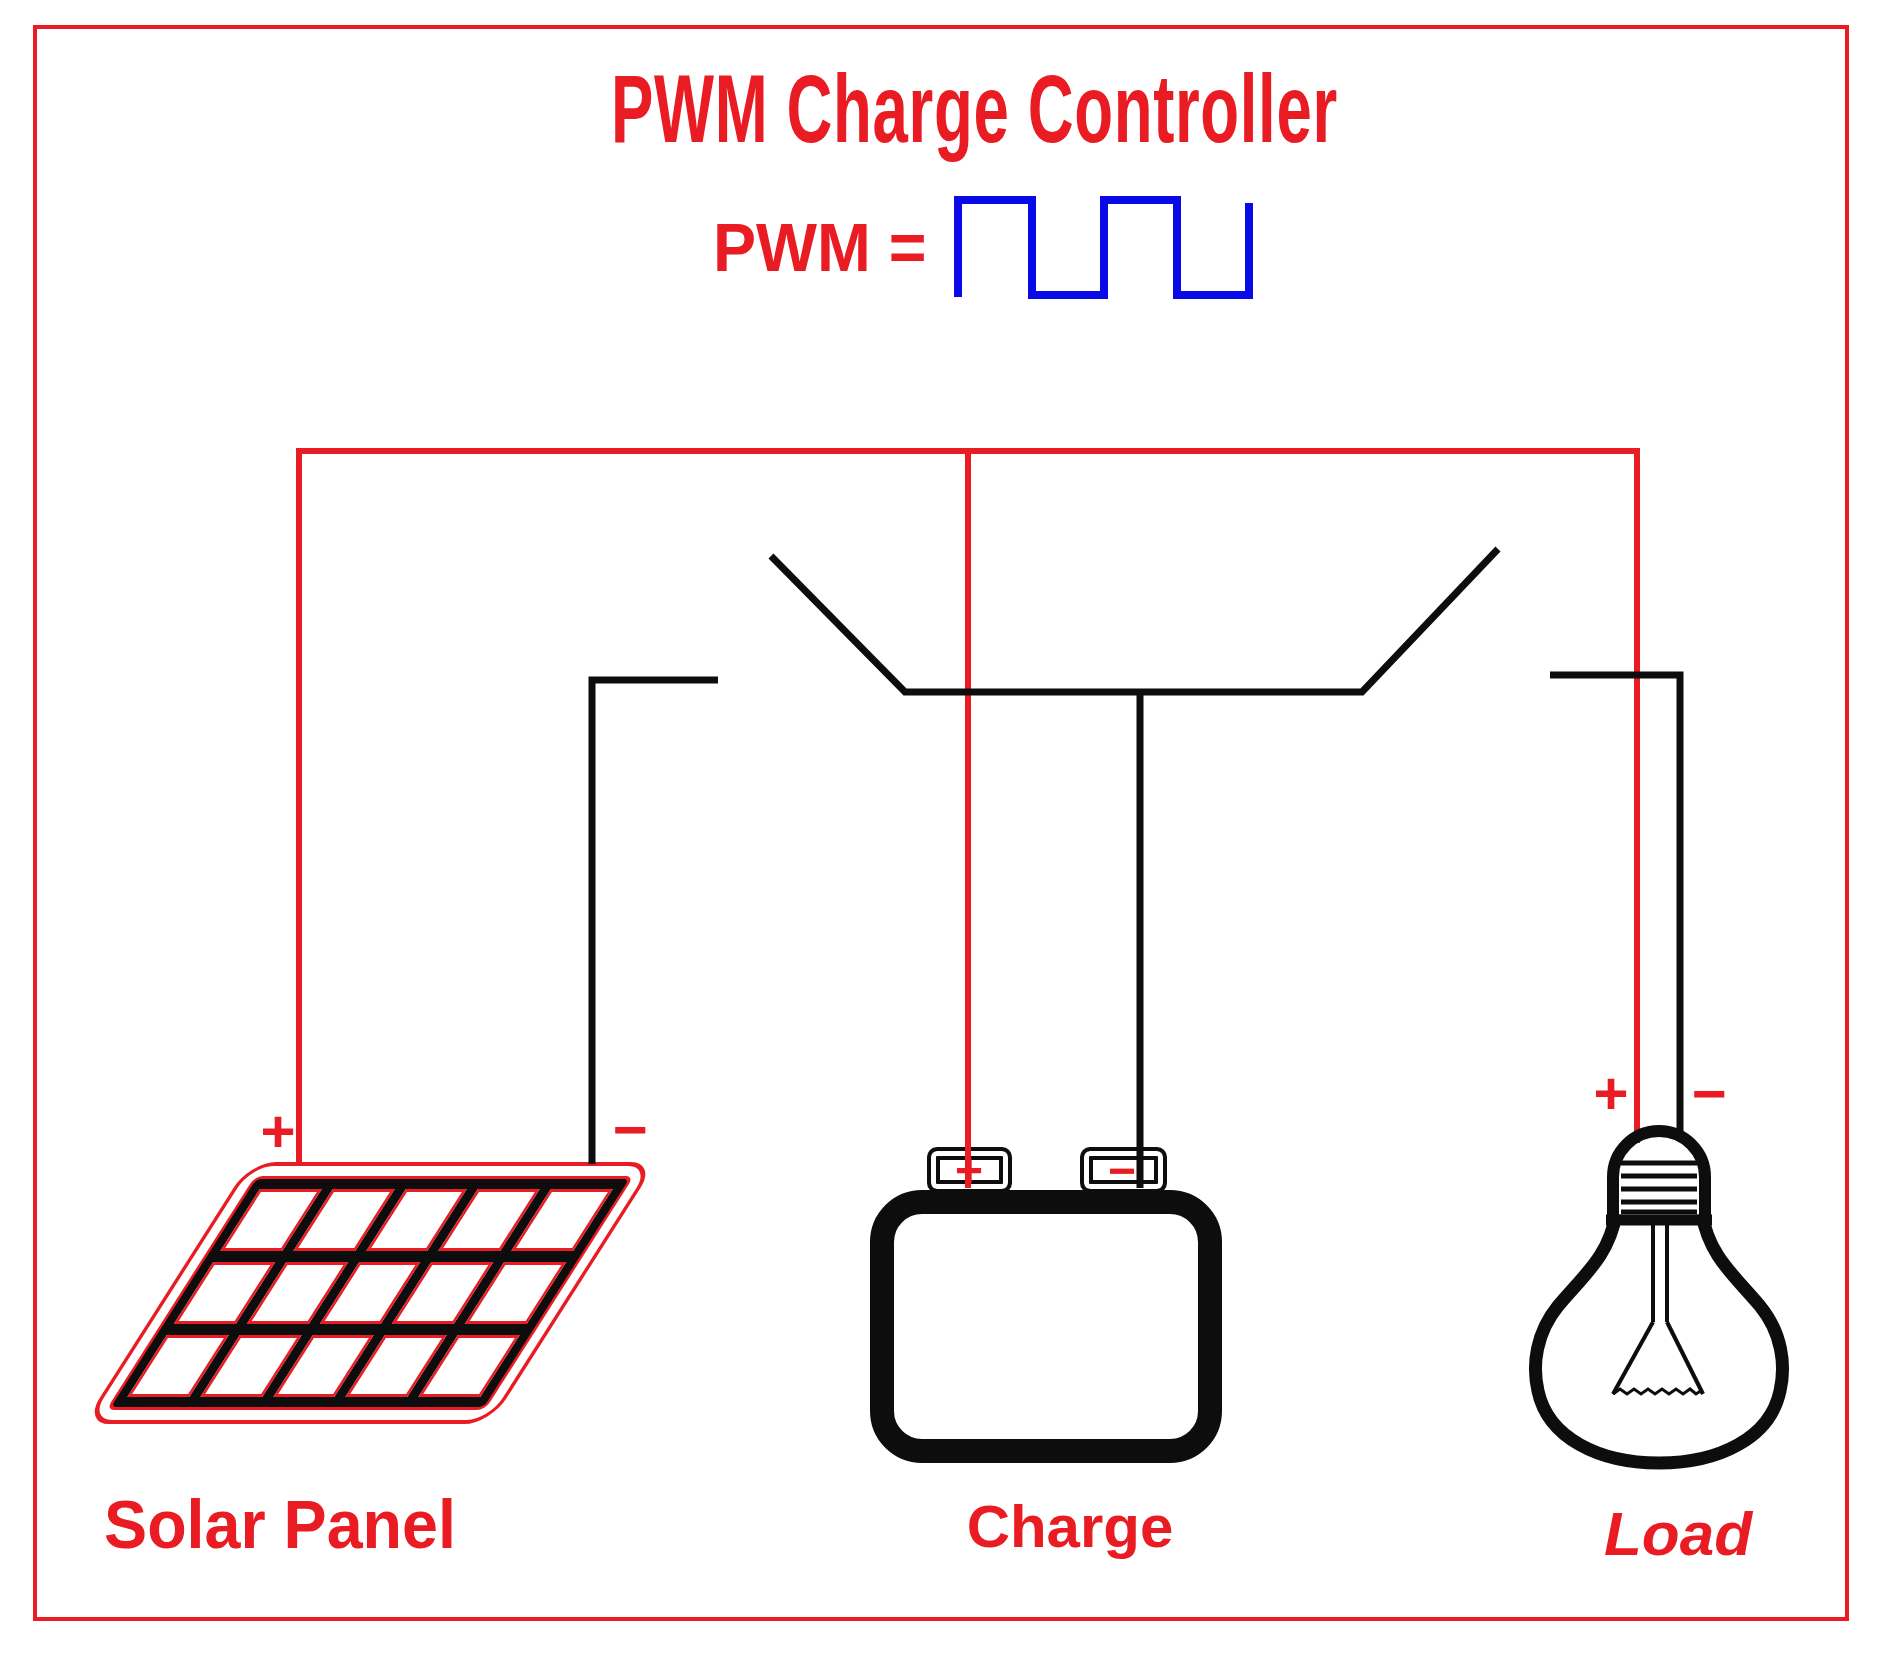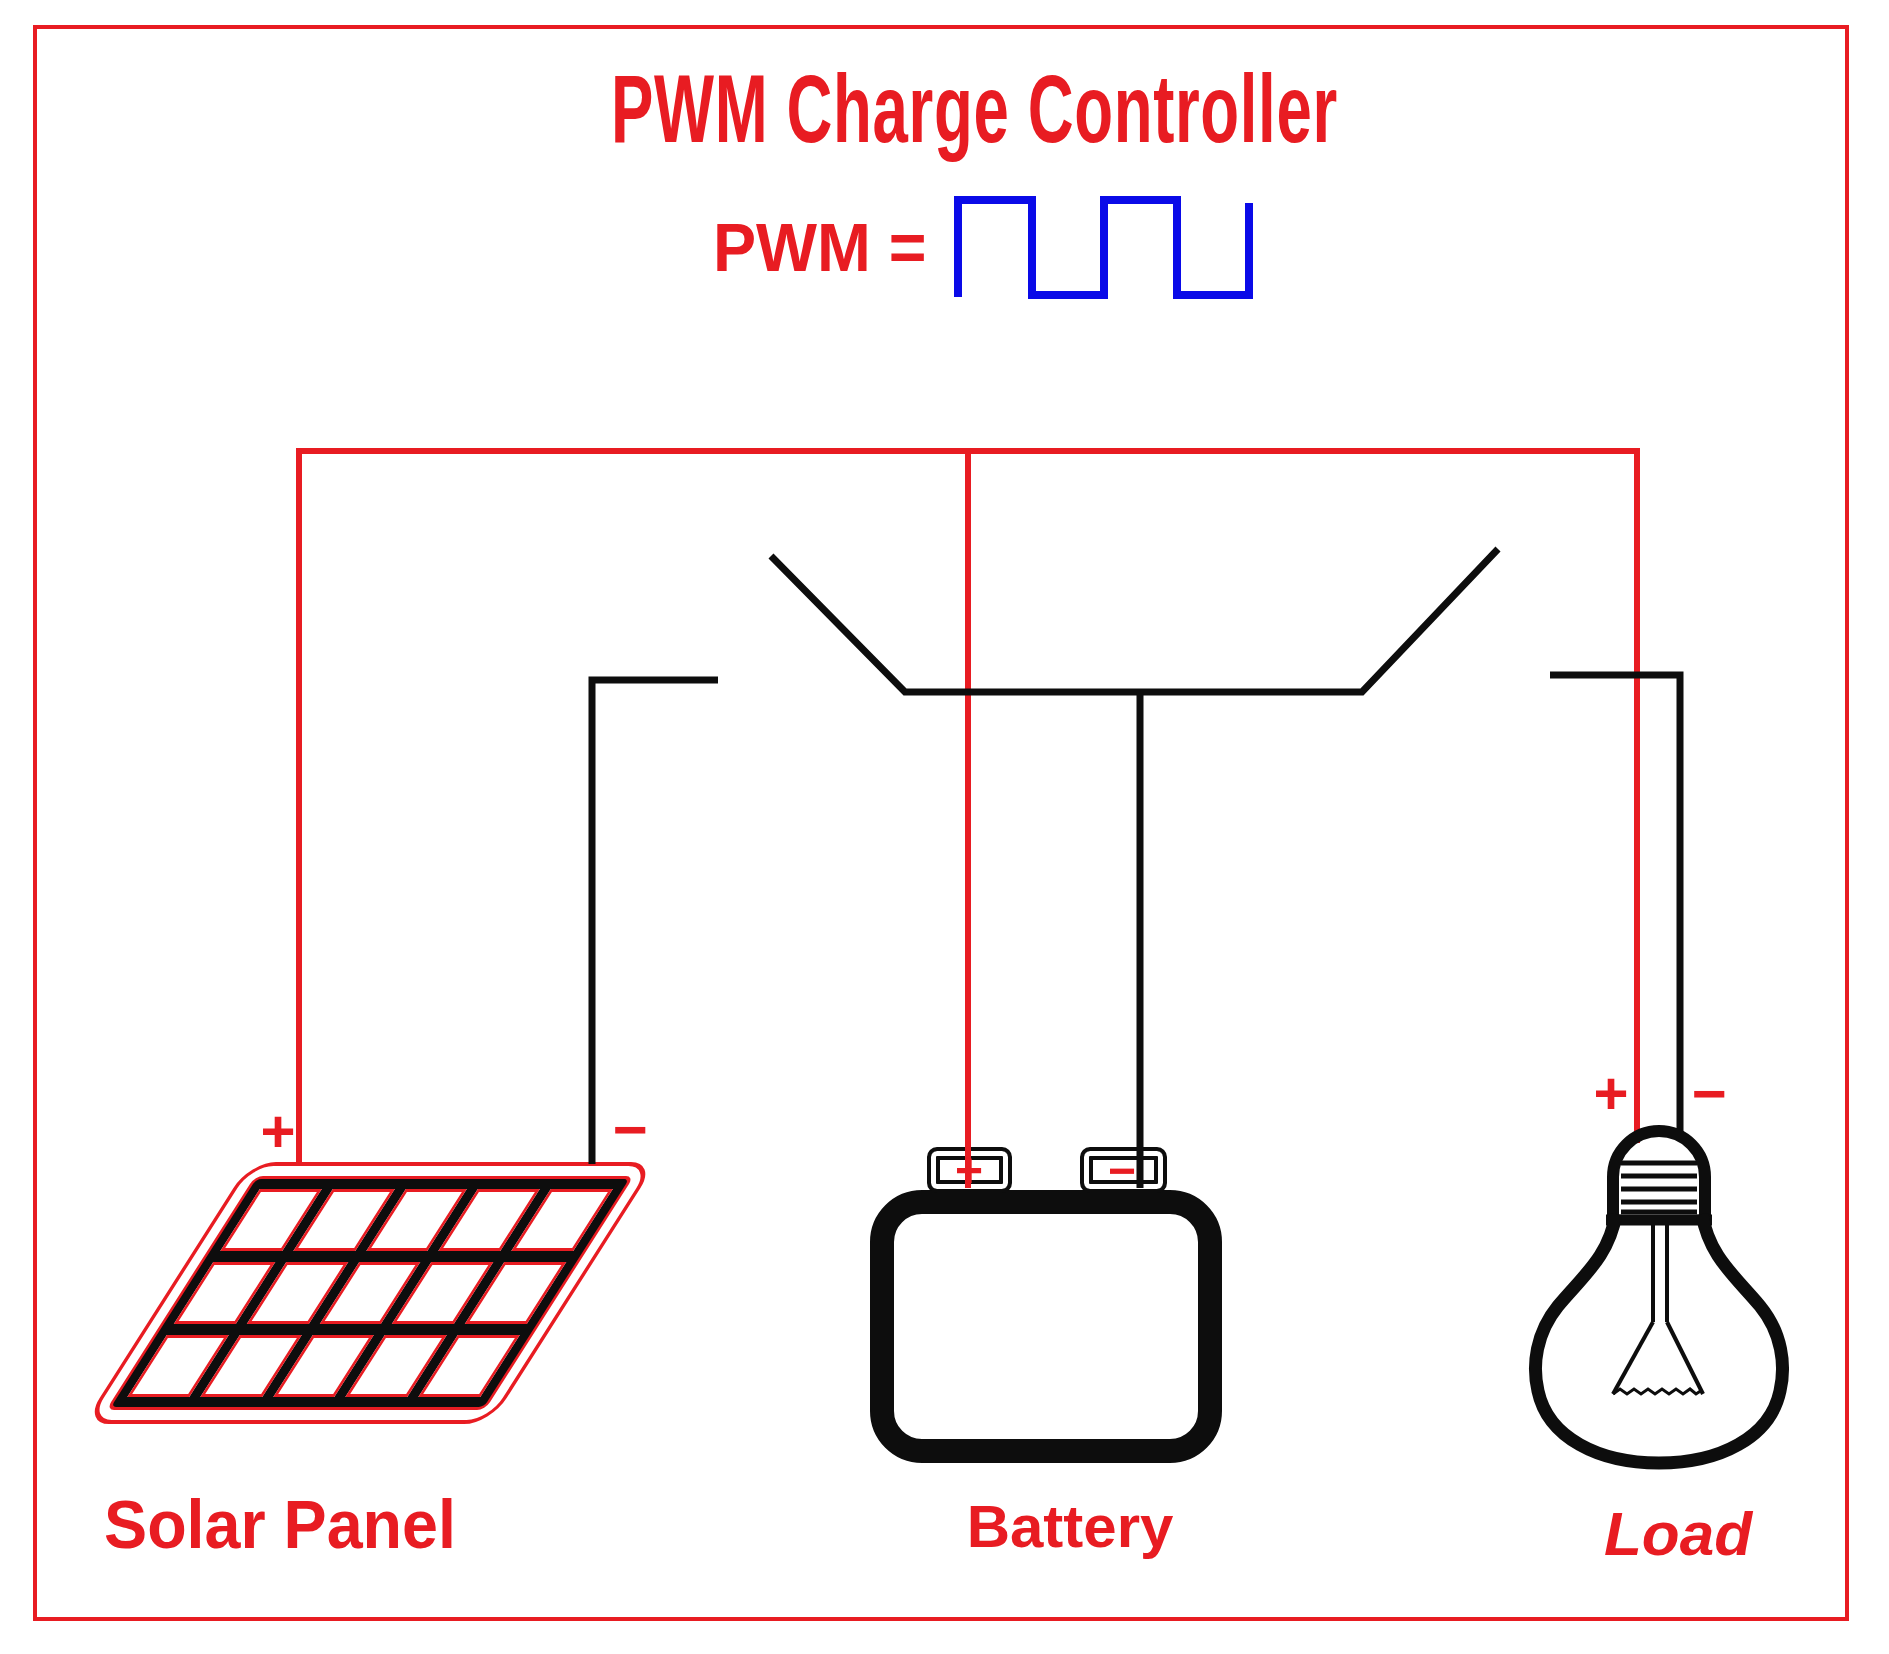--- a/index.html
+++ b/index.html
@@ -179,16 +179,16 @@
   <div class="sign sign-lg" style="left:278px;top:1132px;">+</div>
   <div class="sign sign-lg" style="left:630px;top:1130px;">−</div>
 
   <div class="sign sign-sm" style="left:969px;top:1171px;">+</div>
   <div class="sign sign-sm" style="left:1122px;top:1171px;">−</div>
 
   <div class="sign sign-lg" style="left:1611px;top:1094px;">+</div>
   <div class="sign sign-lg" style="left:1709px;top:1094px;">−</div>
 
   <div class="txt comp-label solar-label">Solar Panel</div>
-  <div class="txt comp-label battery-label">Battery</div>
+  <div class="txt comp-label battery-label">Charge</div>
   <div class="txt comp-label load-label">Load</div>
 
 </div>
 
 </body></html>

